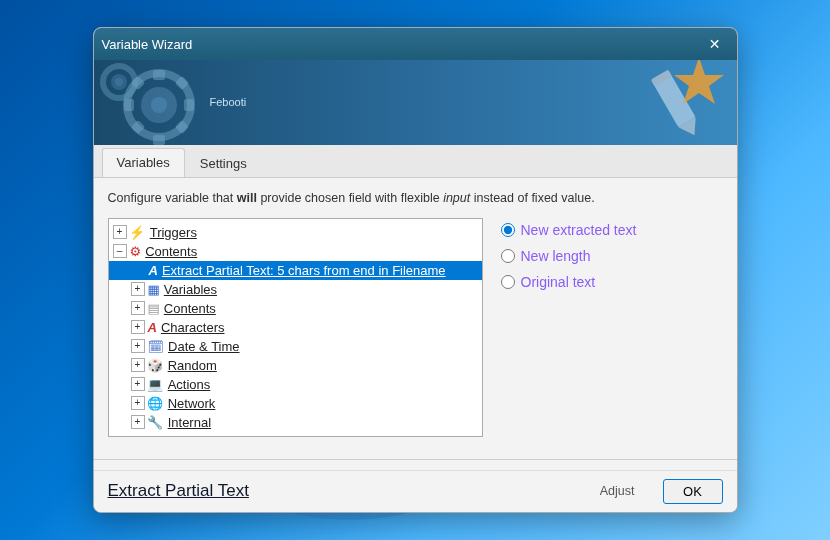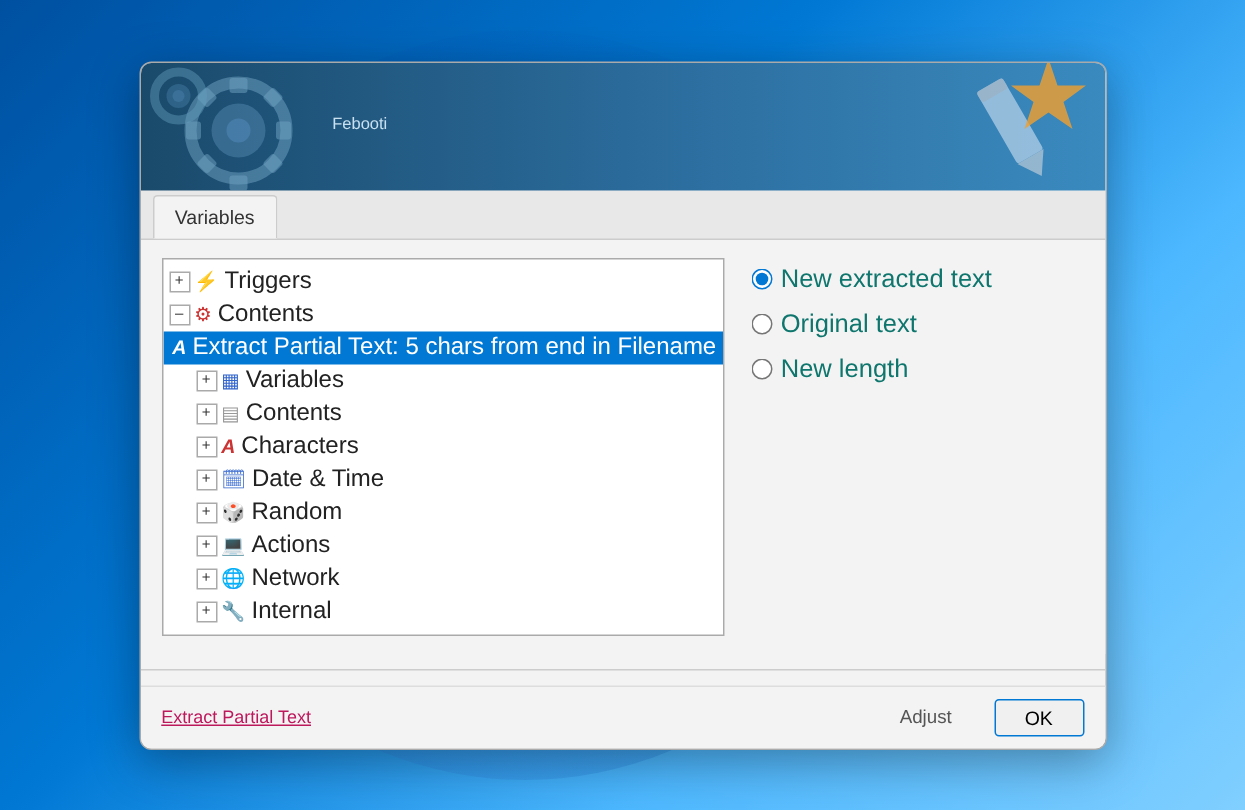--- a/index.html
+++ b/index.html
@@ -76,21 +76,21 @@
     }
 
     
     .header-banner {
       height: 85px;
       background: linear-gradient(90deg, #1a4a6b 0%, #2a6a9a 50%, #3a8abf 100%);
       position: relative;
       overflow: hidden;
       display: flex;
       align-items: center;
-      padding: 0 28px;
+      padding: 0 16px;
     }
     .header-gears {
       position: absolute;
       left: 0;
       top: 0;
       width: 160px;
       height: 85px;
       opacity: 0.7;
     }
     .header-title-area {
@@ -207,63 +207,63 @@
       margin-right: 3px;
       cursor: pointer;
       color: #333;
       flex-shrink: 0;
     }
     .tree-icon {
       margin-right: 4px;
       font-size: 13px;
       flex-shrink: 0;
     }
-    .tree-label { font-size: 16px; }
+    .tree-label { font-size: 13px; text-decoration: underline; }
 
     
     .radio-panel {
       flex: 1;
       padding: 4px 8px;
     }
     .radio-option {
       display: flex;
       align-items: center;
       margin-bottom: 10px;
       cursor: pointer;
     }
     .radio-option input[type="radio"] {
       margin-right: 6px;
       width: 14px;
       height: 14px;
       cursor: pointer;
       accent-color: #0078d4;
     }
     .radio-label {
-      font-size: 17px;
-      color: #0f766e;
+      font-size: 14px;
+      color: #8b5cf6;
     }
 
     
     .divider {
       height: 1px;
       background: #ccc;
       margin: 10px 0;
     }
 
     
     .footer {
       display: flex;
       align-items: center;
       padding: 8px 14px;
       background: #f3f3f3;
       border-top: 1px solid #ddd;
     }
     .footer-label {
-      color: #be185d;
-      font-size: 12px;
+      color: #0f172a;
+      font-size: 17px;
       text-decoration: underline;
       cursor: pointer;
       flex: 1;
     }
     .footer-right {
       display: flex;
       align-items: center;
       gap: 8px;
     }
     .footer-adjust {
@@ -298,20 +298,24 @@
     .icon-internal { color: #cc3333; }
   </style>
 </head>
 <body>
 
 <div class="desktop">
   <div class="bloom"></div>
 
   <div class="dialog">
 
+    <div class="title-bar">
+      <span class="title-bar-text">Variable Wizard</span>
+      <button class="title-close-btn">✕</button>
+    </div>
 
     <div class="header-banner">
 
       <svg class="header-gears" viewBox="0 0 160 85" xmlns="http://www.w3.org/2000/svg">
 
         <circle cx="65" cy="45" r="32" fill="none" stroke="rgba(150,200,230,0.5)" stroke-width="8"></circle>
         <circle cx="65" cy="45" r="18" fill="rgba(130,180,220,0.4)"></circle>
         <circle cx="65" cy="45" r="8" fill="rgba(100,160,210,0.6)"></circle>
 
         <rect x="59" y="10" width="12" height="10" rx="2" fill="rgba(150,200,230,0.5)"></rect>
@@ -340,23 +344,27 @@
         <polygon points="27,2 33,20 52,20 37,31 43,49 27,38 11,49 17,31 2,20 21,20" fill="#f0a030" opacity="0.9"></polygon>
       </svg>
 
       <div class="header-title-area">
         <div class="header-subtitle">Febooti</div>
       </div>
     </div>
 
     <div class="tab-bar">
       <div class="tab active">Variables</div>
+      <div class="tab">Settings</div>
     </div>
 
     <div class="main-content">
+      <div class="description-text">
+        <span>Configure variable that </span><span class="bold">will</span><span> provide chosen field with flexible </span><span class="italic">input</span><span> instead of fixed value.</span>
+      </div>
 
       <div class="two-col">
 
         <div class="tree-panel">
 
           <div class="tree-item">
             <span class="tree-expand">+</span>
             <span class="tree-icon icon-lightning">⚡</span>
             <span class="tree-label">Triggers</span>
           </div>
@@ -431,25 +439,25 @@
           </div>
         </div>
 
         <div class="radio-panel">
           <label class="radio-option">
             <input type="radio" name="output-type" checked="" style="">
             <span class="radio-label">New extracted text</span>
           </label>
           <label class="radio-option">
             <input type="radio" name="output-type" style="">
-            <span class="radio-label">Original text</span>
+            <span class="radio-label">New length</span>
           </label>
           <label class="radio-option">
             <input type="radio" name="output-type" style="">
-            <span class="radio-label">New length</span>
+            <span class="radio-label">Original text</span>
           </label>
         </div>
       </div>
     </div>
 
     <div class="divider"></div>
 
     <div class="footer">
       <span class="footer-label">Extract Partial Text</span>
       <div class="footer-right">

